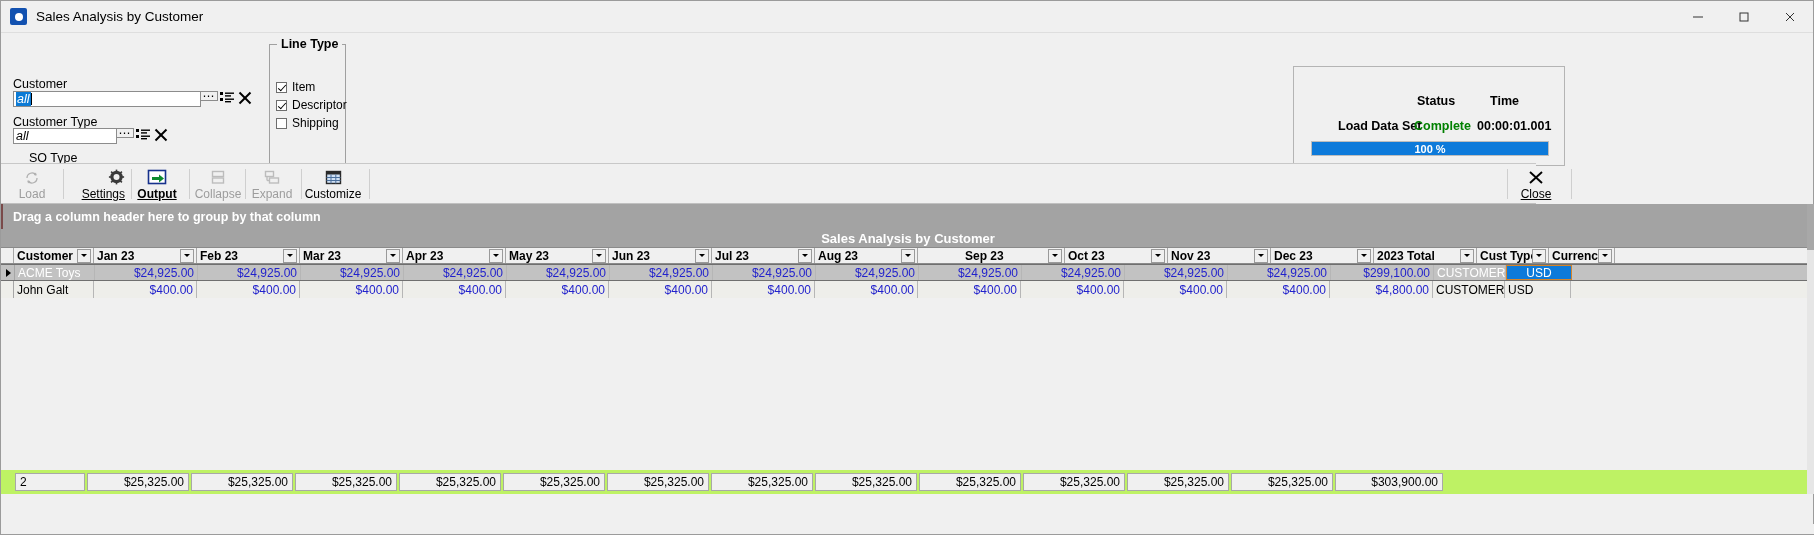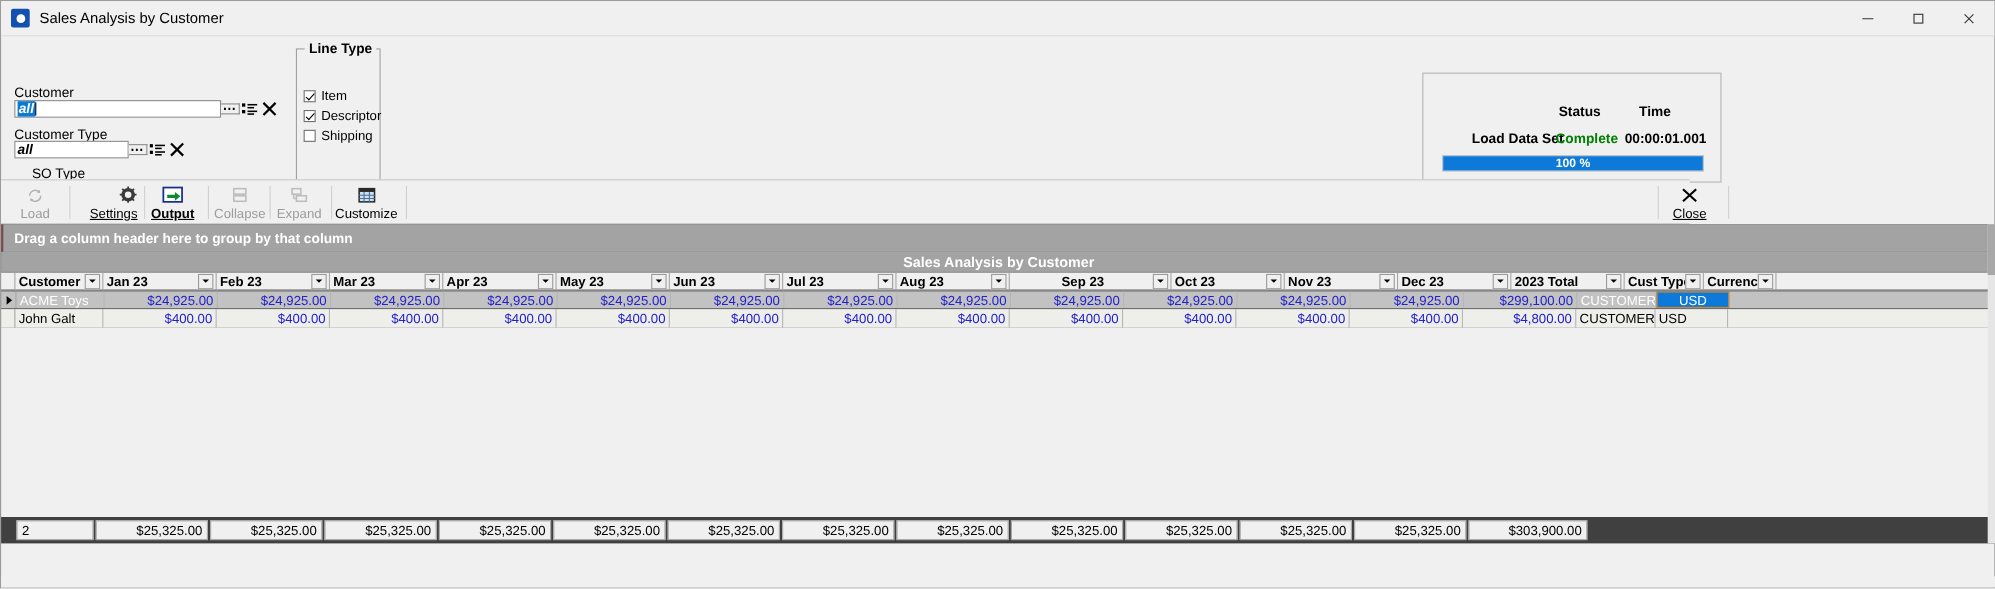--- a/index.html
+++ b/index.html
@@ -26,21 +26,21 @@
 
   
   .filters{position:relative;height:143px;}
   .group{position:absolute;border:1px solid #a0a0a0;box-sizing:border-box;}
   .group-title{position:absolute;top:-8px;left:7px;background:#f0f0f0;padding:0 4px;
                font-size:12.5px;font-weight:bold;color:#000;white-space:nowrap;}
   #grp-cust{left:8px;top:11px;width:253px;height:132px;}
   #grp-line{left:268px;top:11px;width:77px;height:132px;}
 
   .fld-label{position:absolute;font-size:12.5px;color:#000;}
-  .fldrow{position:absolute;display:flex;align-items:center;font-weight:bold;}
+  .fldrow{position:absolute;display:flex;align-items:flex-start;}
   .txtinput{border:1px solid #8c8c8c;background:#fff;box-sizing:border-box;
             display:flex;align-items:center;padding:0 2px;font-size:12.5px;font-style:italic;}
   .txtinput span{color:#000;}
   .sel{background:#0b7ad5;color:#fff !important;padding:0 1px;}
   .caret{display:inline-block;width:1px;height:12px;background:#000;margin-left:0px;}
   .sbtn{border:1px solid #8c8c8c;border-left:none;background:#f0f0f0;
         display:flex;align-items:center;justify-content:center;box-sizing:border-box;}
   .sbtn.plain{border:none;background:transparent;}
   .dots{letter-spacing:1px;font-size:12px;line-height:8px;color:#000;}
 
@@ -70,21 +70,21 @@
            box-sizing:border-box;}
   .tbtn{position:absolute;top:0;height:40px;display:flex;flex-direction:column;
         align-items:center;justify-content:center;box-sizing:border-box;}
   .tbtn .ic{height:17px;display:flex;align-items:flex-end;justify-content:center;margin-bottom:3px;}
   .tbtn .lb{font-size:12px;color:#000;line-height:12px;}
   .tbtn.dis .lb{color:#9d9d9d;}
   .tsep{position:absolute;top:5px;width:1px;height:30px;background:#cfcfcf;}
   .uline{text-decoration:underline;}
 
   
-  .grid{position:absolute;left:0;top:203px;width:1814px;height:290px;background:#404040;}
+  .grid{position:absolute;left:0;top:203px;width:1814px;height:290px;background:#bef264;}
   .groupbar{height:25px;background:#a3a3a3;color:#fff;font-size:12.5px;font-weight:bold;
             display:flex;align-items:center;padding-left:10px;box-sizing:border-box;
             border-left:2px solid #7a4a4a;}
   .gridtitle{height:18px;background:#a3a3a3;color:#fff;font-size:13px;font-weight:bold;
              display:flex;align-items:center;justify-content:center;box-sizing:border-box;}
   .hdrrow{display:flex;height:17px;background:#f0f0f0;border-top:1px solid #8a8a8a;
           border-bottom:1px solid #8a8a8a;box-sizing:border-box;}
   .hcell{display:flex;align-items:center;box-sizing:border-box;
          border-right:1px solid #a6a6a6;font-size:12px;font-weight:bold;
          padding-left:3px;overflow:hidden;white-space:nowrap;flex:none;}

